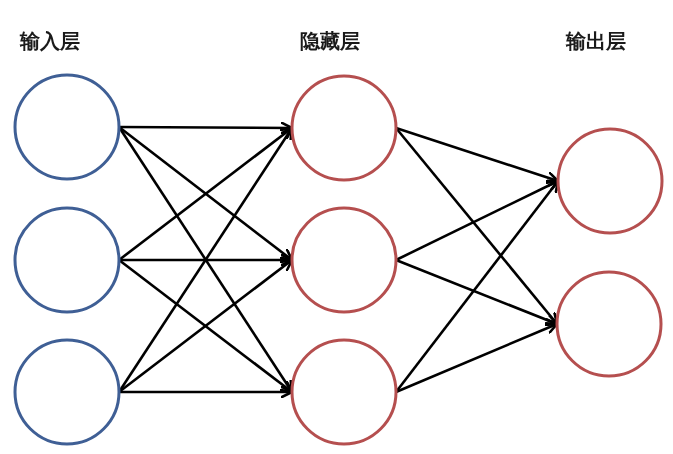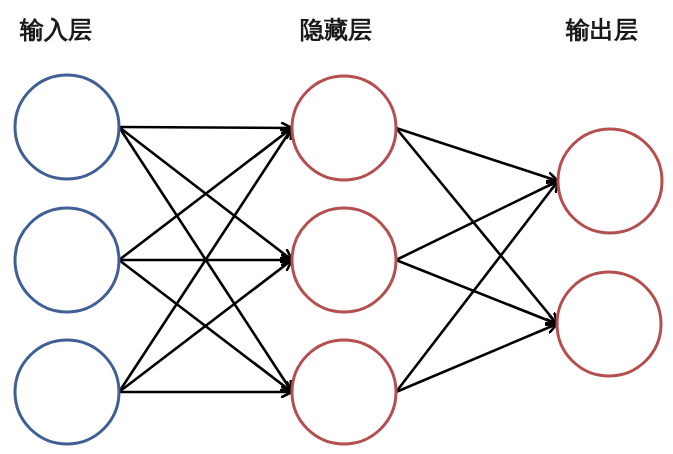--- a/index.html
+++ b/index.html
@@ -1,22 +1,22 @@
 <!DOCTYPE html>
 <html><head>
   <meta charset="utf-8">
   <style>
     html, body { margin: 0; padding: 0; background: #ffffff; }
     body { width: 673px; height: 454px; overflow: hidden; position: relative; }
     #stage { position: absolute; left: 0; top: 0; width: 673px; height: 454px; }
     .layer-label {
       position: absolute;
-      top: 14px;
+      top: 28px;
       font-family: "DejaVu Serif", "Liberation Serif", serif;
-      font-size: 24px;
+      font-size: 20px;
       font-weight: bold;
       color: #1a1a1a;
       letter-spacing: 0px;
       white-space: nowrap;
     }
     svg { position: absolute; left: 0; top: 0; }
   </style>
 </head>
 <body>
 

